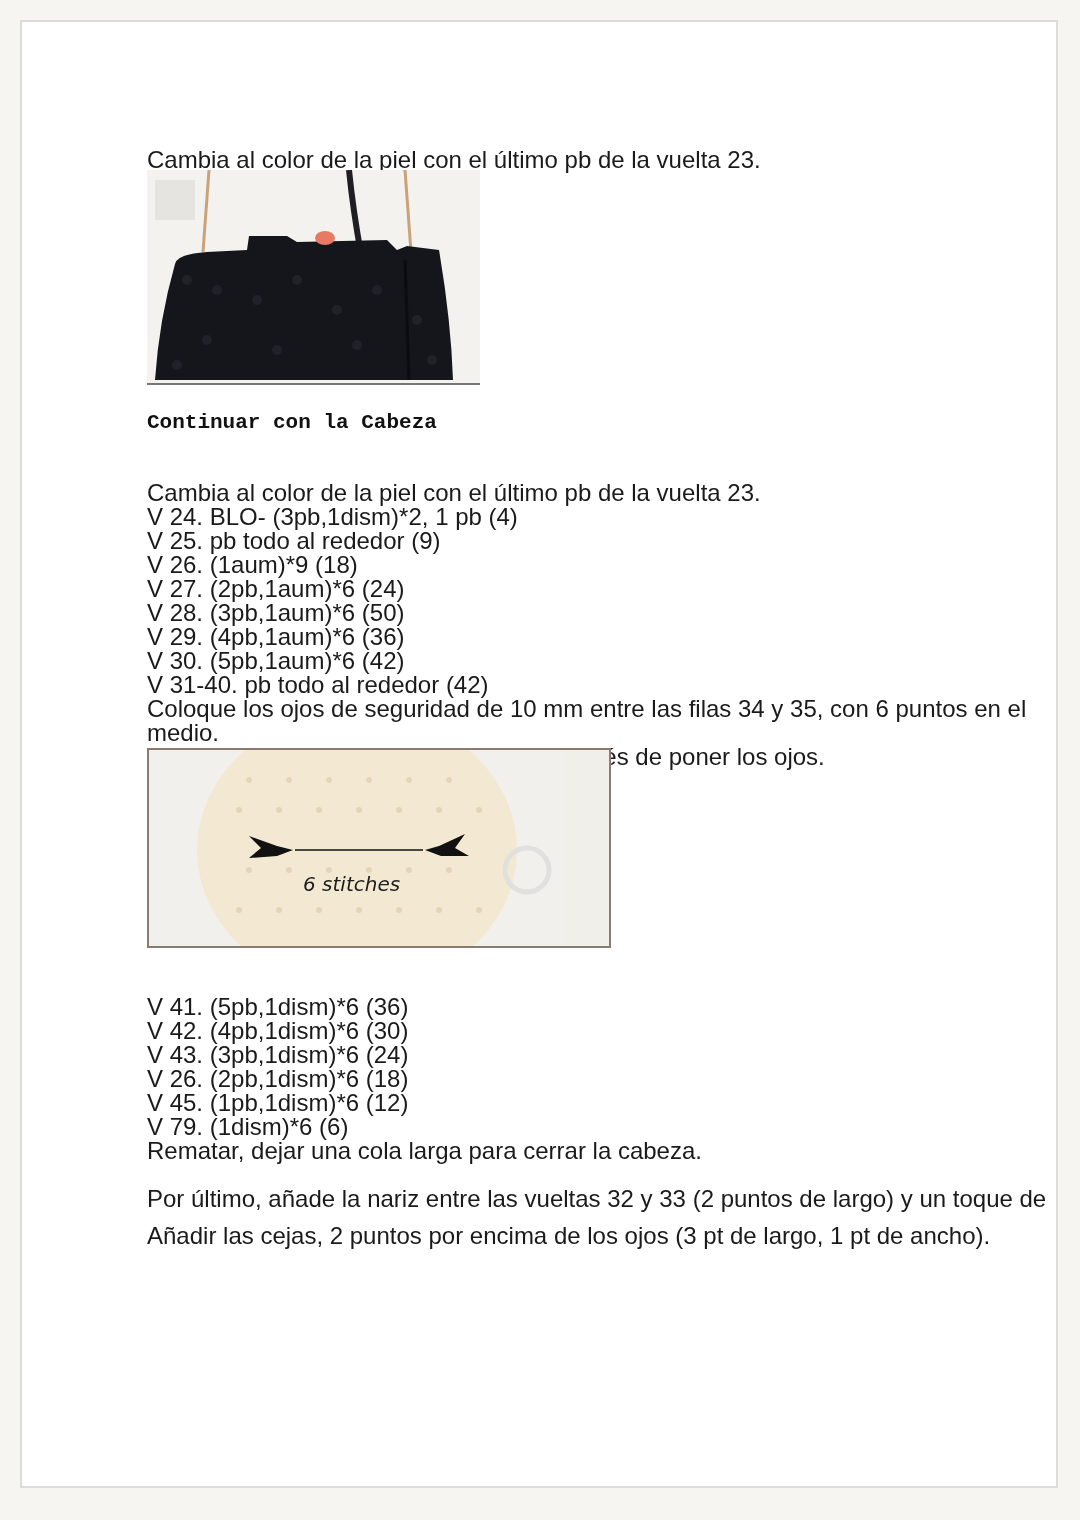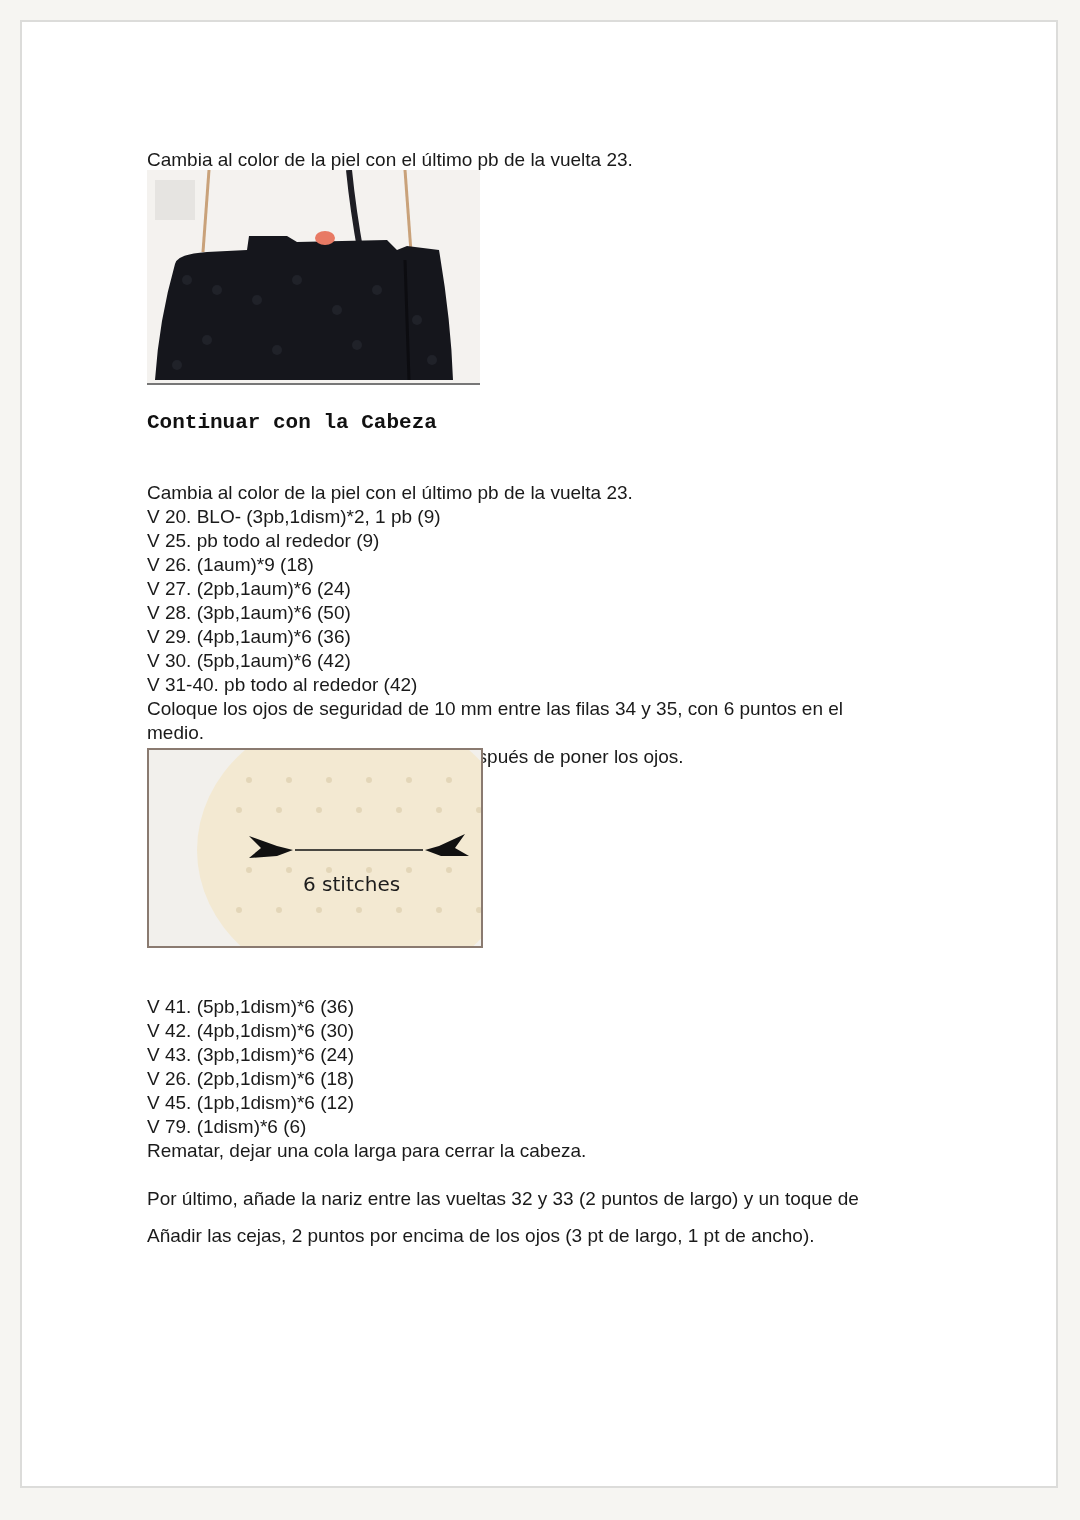--- a/index.html
+++ b/index.html
@@ -1,22 +1,22 @@
 <!DOCTYPE html>
 <html><head>
 <meta charset="utf-8">
 <style>
   html,body{margin:0;padding:0;}
   body{width:1080px;height:1520px;background:#f6f5f2;position:relative;overflow:hidden;font-family:"Liberation Sans",sans-serif;}
   .page{position:absolute;left:20px;top:20px;width:1038px;height:1468px;background:#fff;border:2px solid #dcdcda;box-sizing:border-box;}
   .content{position:absolute;left:125px;top:0;width:800px;}
-  .line{position:absolute;left:0;font-size:19px;color:#1a1a1a;white-space:nowrap;line-height:24px;}
+  .line{position:absolute;left:0;font-size:24px;color:#1a1a1a;white-space:nowrap;line-height:24px;}
   .heading{position:absolute;left:0;font-family:Liberation Mono, monospace;font-weight:bold;font-size:21px;color:#111;}
   .photo1{position:absolute;left:0;top:148px;width:333px;height:213px;background:#f3f1ee;overflow:hidden;border-bottom:2px solid #777;}
-  .photo2{position:absolute;left:0;top:726px;width:336px;height:200px;background:#f1efea;border:2px solid #8a7a70;box-sizing:border-box;overflow:hidden;}
+  .photo2{position:absolute;left:0;top:726px;width:464px;height:200px;background:#f1efea;border:2px solid #8a7a70;box-sizing:border-box;overflow:hidden;font-style:italic;}
 </style>
 </head>
 <body>
 
 <div class="page">
   <div class="content">
 
     <div class="line" style="top:126px">Cambia al color de la piel con el último pb de la vuelta 23.</div>
 
     <div class="photo1">
@@ -42,21 +42,21 @@
             <circle cx="285" cy="190" r="5"></circle>
             <circle cx="30" cy="195" r="5"></circle>
         </g>
         <line x1="258" y1="90" x2="262" y2="210" stroke="#0c0c10" stroke-width="3"></line>
       </svg>
     </div>
 
     <div class="heading" style="top:389px">Continuar con la Cabeza</div>
 
     <div class="line" style="top:459px">Cambia al color de la piel con el último pb de la vuelta 23.</div>
-    <div class="line" style="top:483px">V 20. BLO- (3pb,1dism)*2, 1 pb (9)</div>
+    <div class="line" style="top:483px">V 24. BLO- (3pb,1dism)*2, 1 pb (4)</div>
     <div class="line" style="top:507px">V 25. pb todo al rededor (9)</div>
     <div class="line" style="top:531px">V 26. (1aum)*9 (18)</div>
     <div class="line" style="top:555px">V 27. (2pb,1aum)*6 (24)</div>
     <div class="line" style="top:579px">V 28. (3pb,1aum)*6 (50)</div>
     <div class="line" style="top:603px">V 29. (4pb,1aum)*6 (36)</div>
     <div class="line" style="top:627px">V 30. (5pb,1aum)*6 (42)</div>
     <div class="line" style="top:651px">V 31-40. pb todo al rededor (42)</div>
     <div class="line" style="top:675px">Coloque los ojos de seguridad de 10 mm entre las filas 34 y 35, con 6 puntos en el</div>
     <div class="line" style="top:699px">medio.</div>
     <div class="line" style="top:723px">Puedes bordar las pestañas antes o después de poner los ojos.</div>

